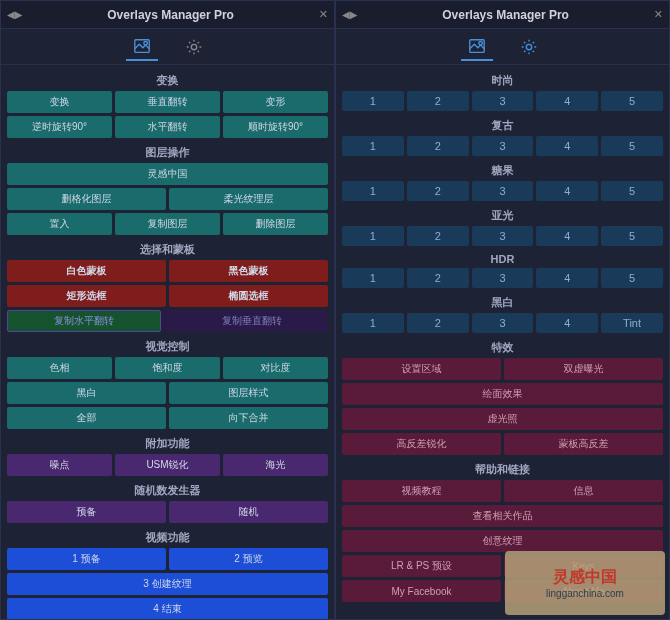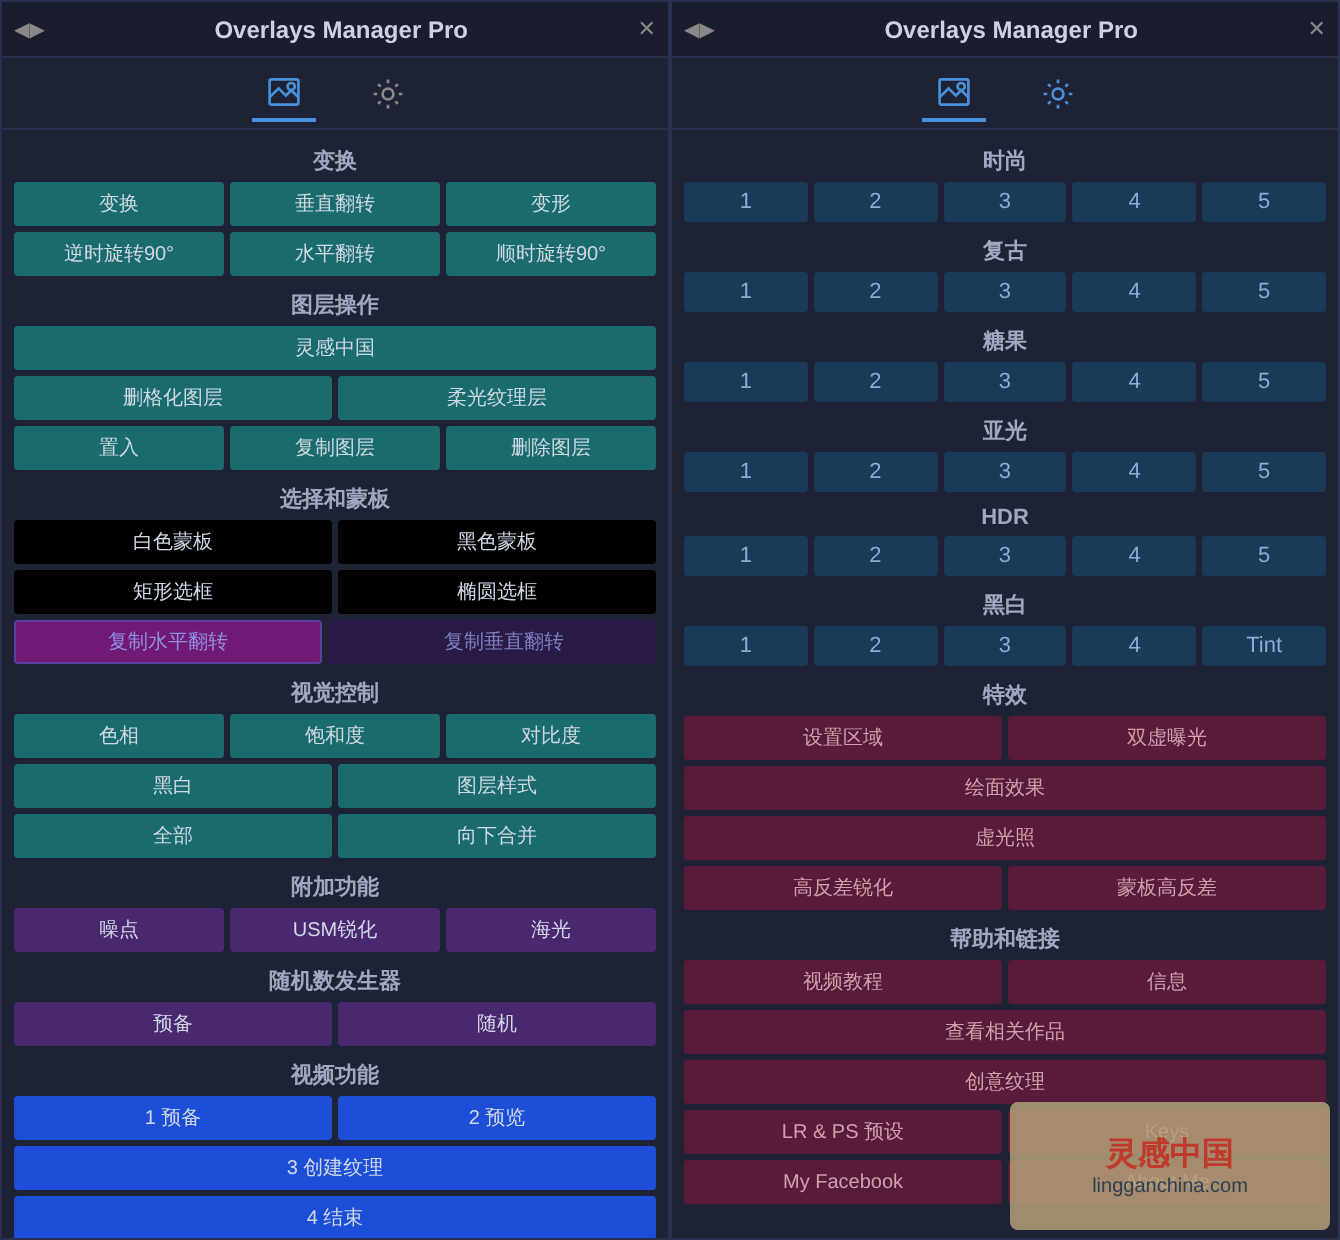--- a/index.html
+++ b/index.html
@@ -115,35 +115,36 @@
       justify-content: center;
       padding: 0 2px;
       text-align: center;
     }
 
     .btn-teal {
       background: #1a6b6b;
     }
 
     .btn-blue {
-      background: #000000;
+      background: #7f1d1d;
+      font-weight: bold;
     }
 
     .btn-purple {
       background: #4a2870;
     }
 
     .btn-dark-purple {
       background: #2a1a48;
       color: #8080c0;
       padding-left: 14px;
     }
 
     .btn-selected {
-      background: #701a75;
+      background: #14532d;
       color: #9090e0;
       border: 1px solid #5a40a0;
     }
 
     .btn-red {
       background: #1d4ed8;
     }
 
     
     .number-btn {

